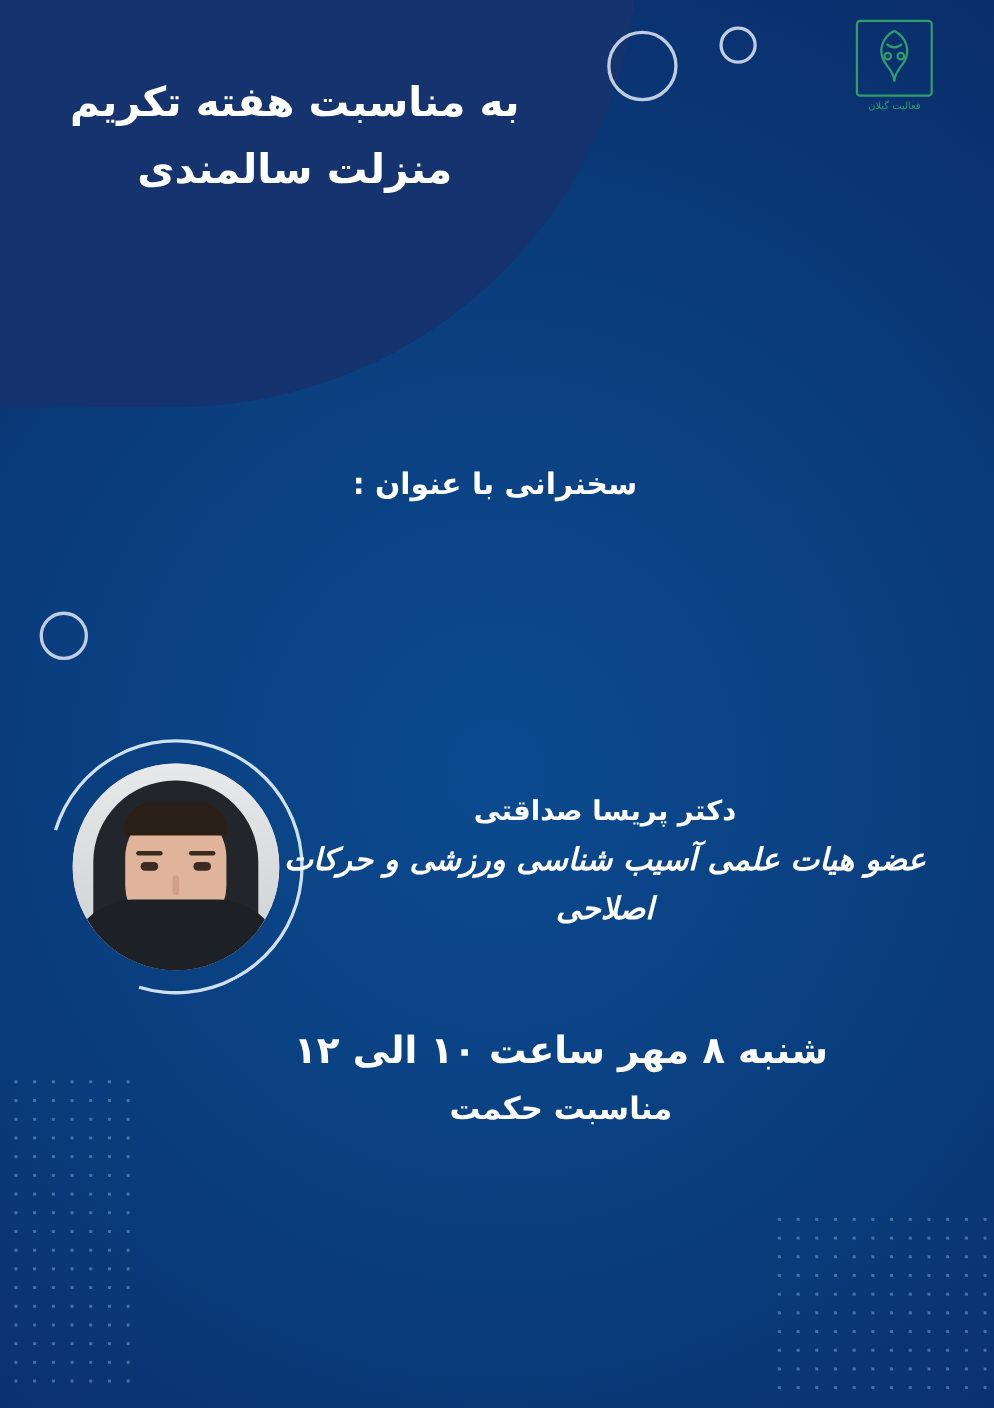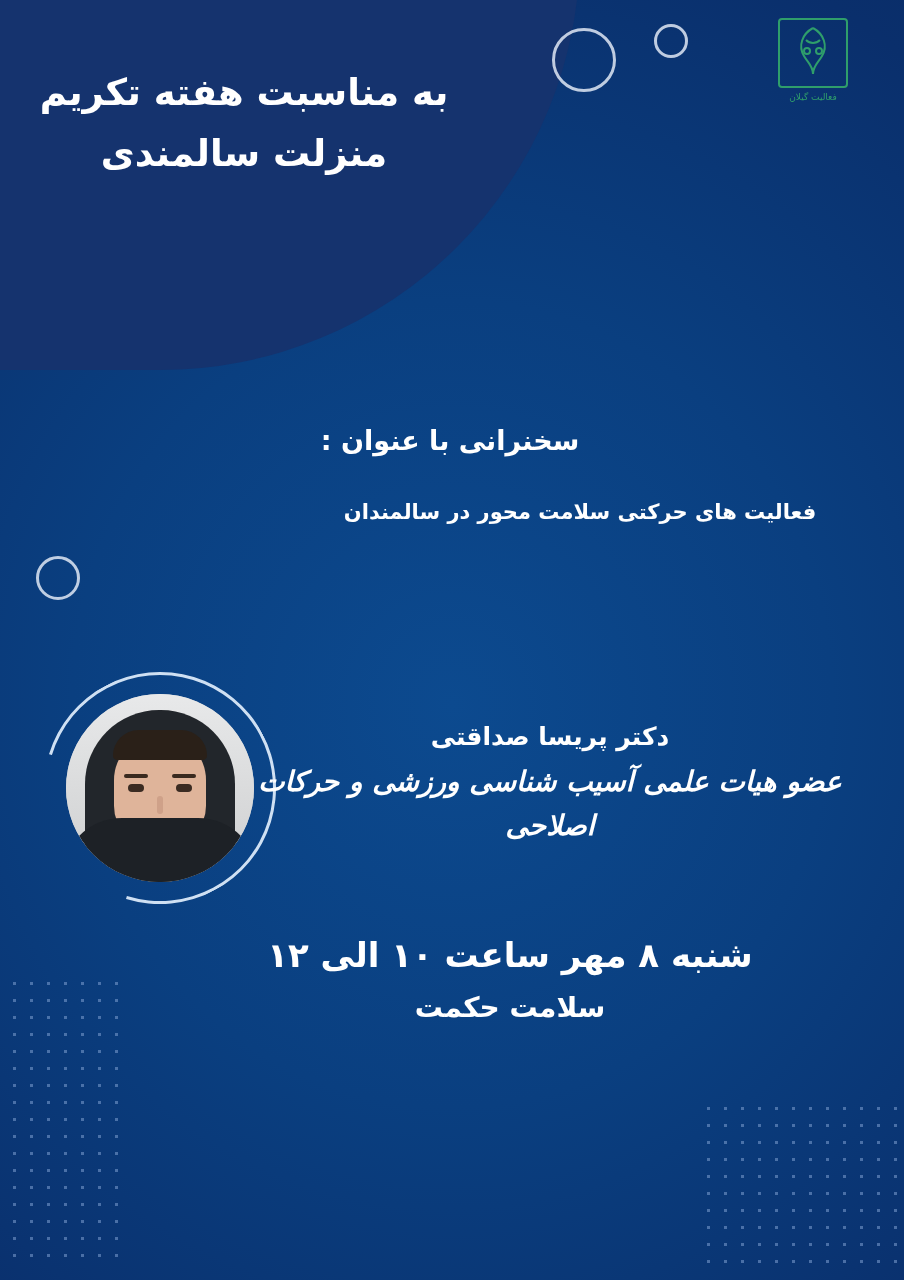--- a/index.html
+++ b/index.html
@@ -74,21 +74,21 @@
     margin-top: 4px;
     font-size: 9px;
     color: #2f9e6b;
     letter-spacing: 0;
     white-space: nowrap;
   }
 
   
   .headline {
     position: absolute;
-    left: 24px;
+    left: 48px;
     top: 62px;
     width: 440px;
     text-align: center;
     color: #ffffff;
     font-size: 37px;
     font-weight: bold;
     line-height: 1.65;
     direction: rtl;
   }
 
@@ -263,21 +263,20 @@
     </div>
     <div class="logo-caption">فعالیت گیلان</div>
   </div>
 
   <div class="headline">به مناسبت هفته تکریم منزلت سالمندی</div>
 
   <div class="lecture-label">
     <span class="lecture-label-inner">سخنرانی با عنوان :</span>
   </div>
 
-  <div class="lecture-title">فعالیت های حرکتی سلامت محور در سالمندان</div>
 
   <div class="photo-wrap">
     <div class="photo-ring"></div>
     <div class="photo-clip">
       <div class="pt-bg"></div>
       <div class="pt-hijab"></div>
       <div class="pt-face"></div>
       <div class="pt-hair"></div>
       <div class="pt-brow l"></div>
       <div class="pt-brow r"></div>
@@ -289,16 +288,16 @@
     </div>
   </div>
 
   <div class="speaker">
     <div class="speaker-name">دکتر پریسا صداقتی</div>
     <div class="speaker-role">عضو هیات علمی آسیب شناسی ورزشی و حرکات اصلاحی</div>
   </div>
 
   <div class="when-where">
     <div class="ww-date">شنبه ۸ مهر  ساعت ۱۰ الی ۱۲</div>
-    <div class="ww-venue">سلامت حکمت</div>
+    <div class="ww-venue">مناسبت حکمت</div>
   </div>
 
 </div>
 
 </body></html>

